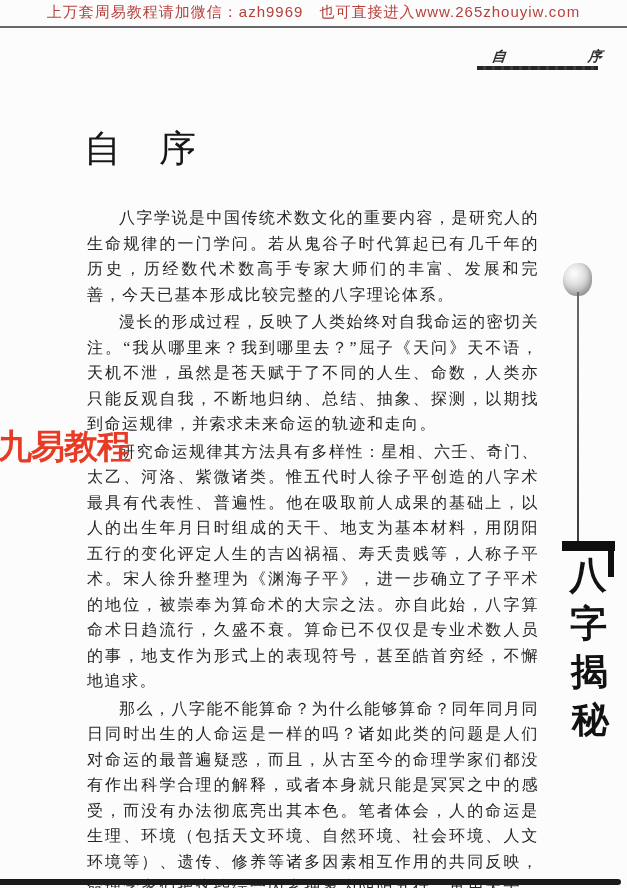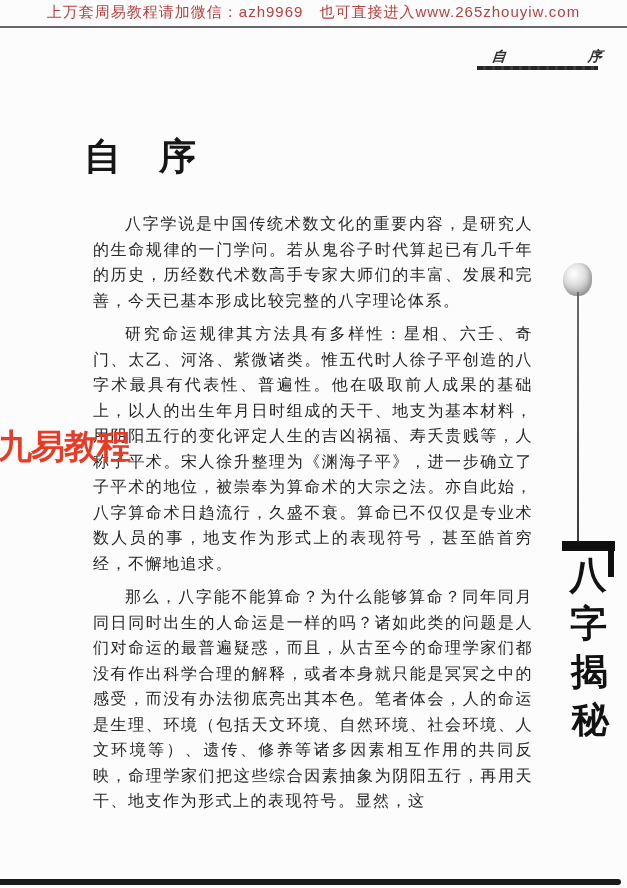--- a/index.html
+++ b/index.html
@@ -28,32 +28,32 @@
     display:flex;justify-content:space-between;
     font-size:14px;font-style:italic;font-weight:bold;color:#2f2f2f;
     transform:skewX(-6deg);
   }
   .running-rule{
     position:absolute;left:477px;top:66px;width:121px;height:4px;
     background:repeating-linear-gradient(90deg,#262626 0 6px,#3d3d3d 6px 9px);
   }
   
   .title{
-    position:absolute;left:84px;top:132px;
-    font-size:37px;font-weight:bold;color:#161616;
+    position:absolute;left:84px;top:124px;
+    font-size:37px;font-weight:normal;color:#161616;
     letter-spacing:0;
   }
   .title .gap{display:inline-block;width:38px;}
   
   .body-text{
     position:absolute;left:85px;top:203px;width:456px;
     font-size:16px;line-height:25.5px;letter-spacing:1.5px;
     color:#262626;text-align:justify;
   }
-  .body-text p{margin:8px;text-indent:2em;}
+  .body-text p{margin:2px;text-indent:2em;}
   
   .watermark{
     position:absolute;left:-2px;top:424px;
     font-family:"Liberation Sans", sans-serif;
     font-size:34px;font-weight:800;letter-spacing:-1px;
     z-index:5;
   }
   
   .bead{
     position:absolute;left:563px;top:263px;width:29px;height:33px;
@@ -100,20 +100,21 @@
     <span>序</span>
   </div>
   <div class="running-rule"></div>
 
   <div class="title">
     <span>自</span><span class="gap"></span><span>序</span>
   </div>
 
   <div class="body-text">
     <p>八字学说是中国传统术数文化的重要内容，是研究人的生命规律的一门学问。若从鬼谷子时代算起已有几千年的历史，历经数代术数高手专家大师们的丰富、发展和完善，今天已基本形成比较完整的八字理论体系。</p>
+    <p>漫长的形成过程，反映了人类始终对自我命运的密切关注。“我从哪里来？我到哪里去？”屈子《天问》天不语，天机不泄，虽然是苍天赋于了不同的人生、命数，人类亦只能反观自我，不断地归纳、总结、抽象、探测，以期找到命运规律，并索求未来命运的轨迹和走向。</p>
     <p>研究命运规律其方法具有多样性：星相、六壬、奇门、太乙、河洛、紫微诸类。惟五代时人徐子平创造的八字术最具有代表性、普遍性。他在吸取前人成果的基础上，以人的出生年月日时组成的天干、地支为基本材料，用阴阳五行的变化评定人生的吉凶祸福、寿夭贵贱等，人称子平术。宋人徐升整理为《渊海子平》，进一步确立了子平术的地位，被崇奉为算命术的大宗之法。亦自此始，八字算命术日趋流行，久盛不衰。算命已不仅仅是专业术数人员的事，地支作为形式上的表现符号，甚至皓首穷经，不懈地追求。</p>
     <p>那么，八字能不能算命？为什么能够算命？同年同月同日同时出生的人命运是一样的吗？诸如此类的问题是人们对命运的最普遍疑惑，而且，从古至今的命理学家们都没有作出科学合理的解释，或者本身就只能是冥冥之中的感受，而没有办法彻底亮出其本色。笔者体会，人的命运是生理、环境（包括天文环境、自然环境、社会环境、人文环境等）、遗传、修养等诸多因素相互作用的共同反映，命理学家们把这些综合因素抽象为阴阳五行，再用天干、地支作为形式上的表现符号。显然，这</p>
   </div>
 
   <div class="watermark" style="color:#e73b25;">九易教程</div>
 
   <div class="bead"></div>
   <div class="hang-line"></div>
   <div class="side-bar"></div>
   <div class="side-bar-flap"></div>

